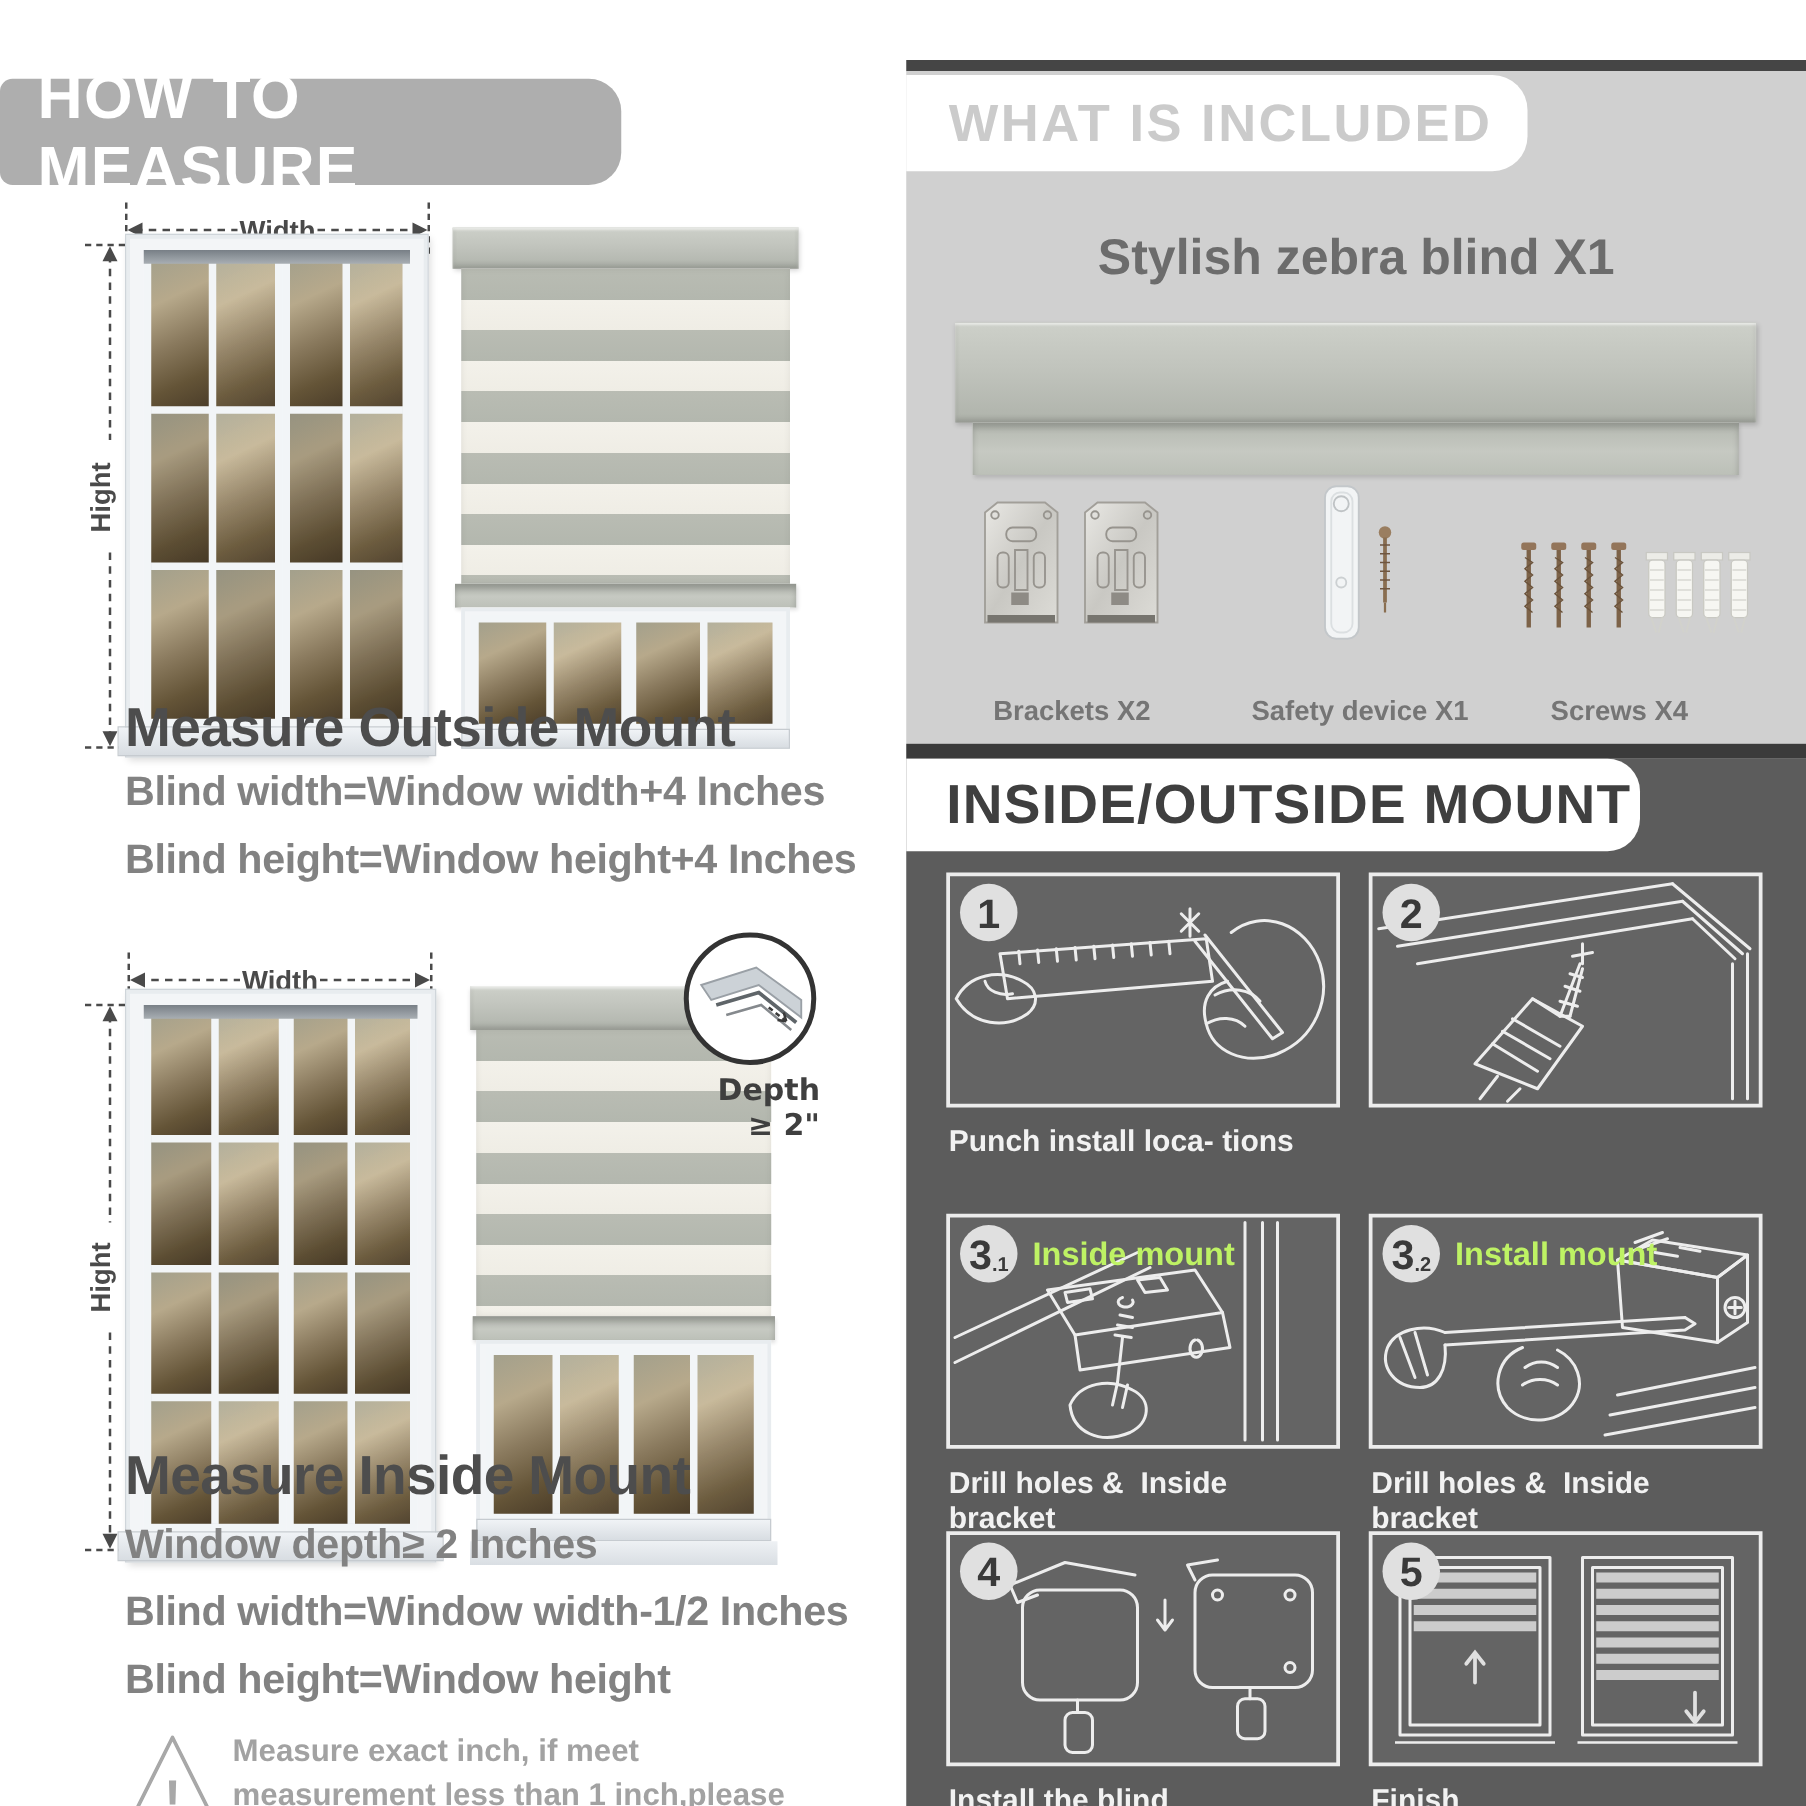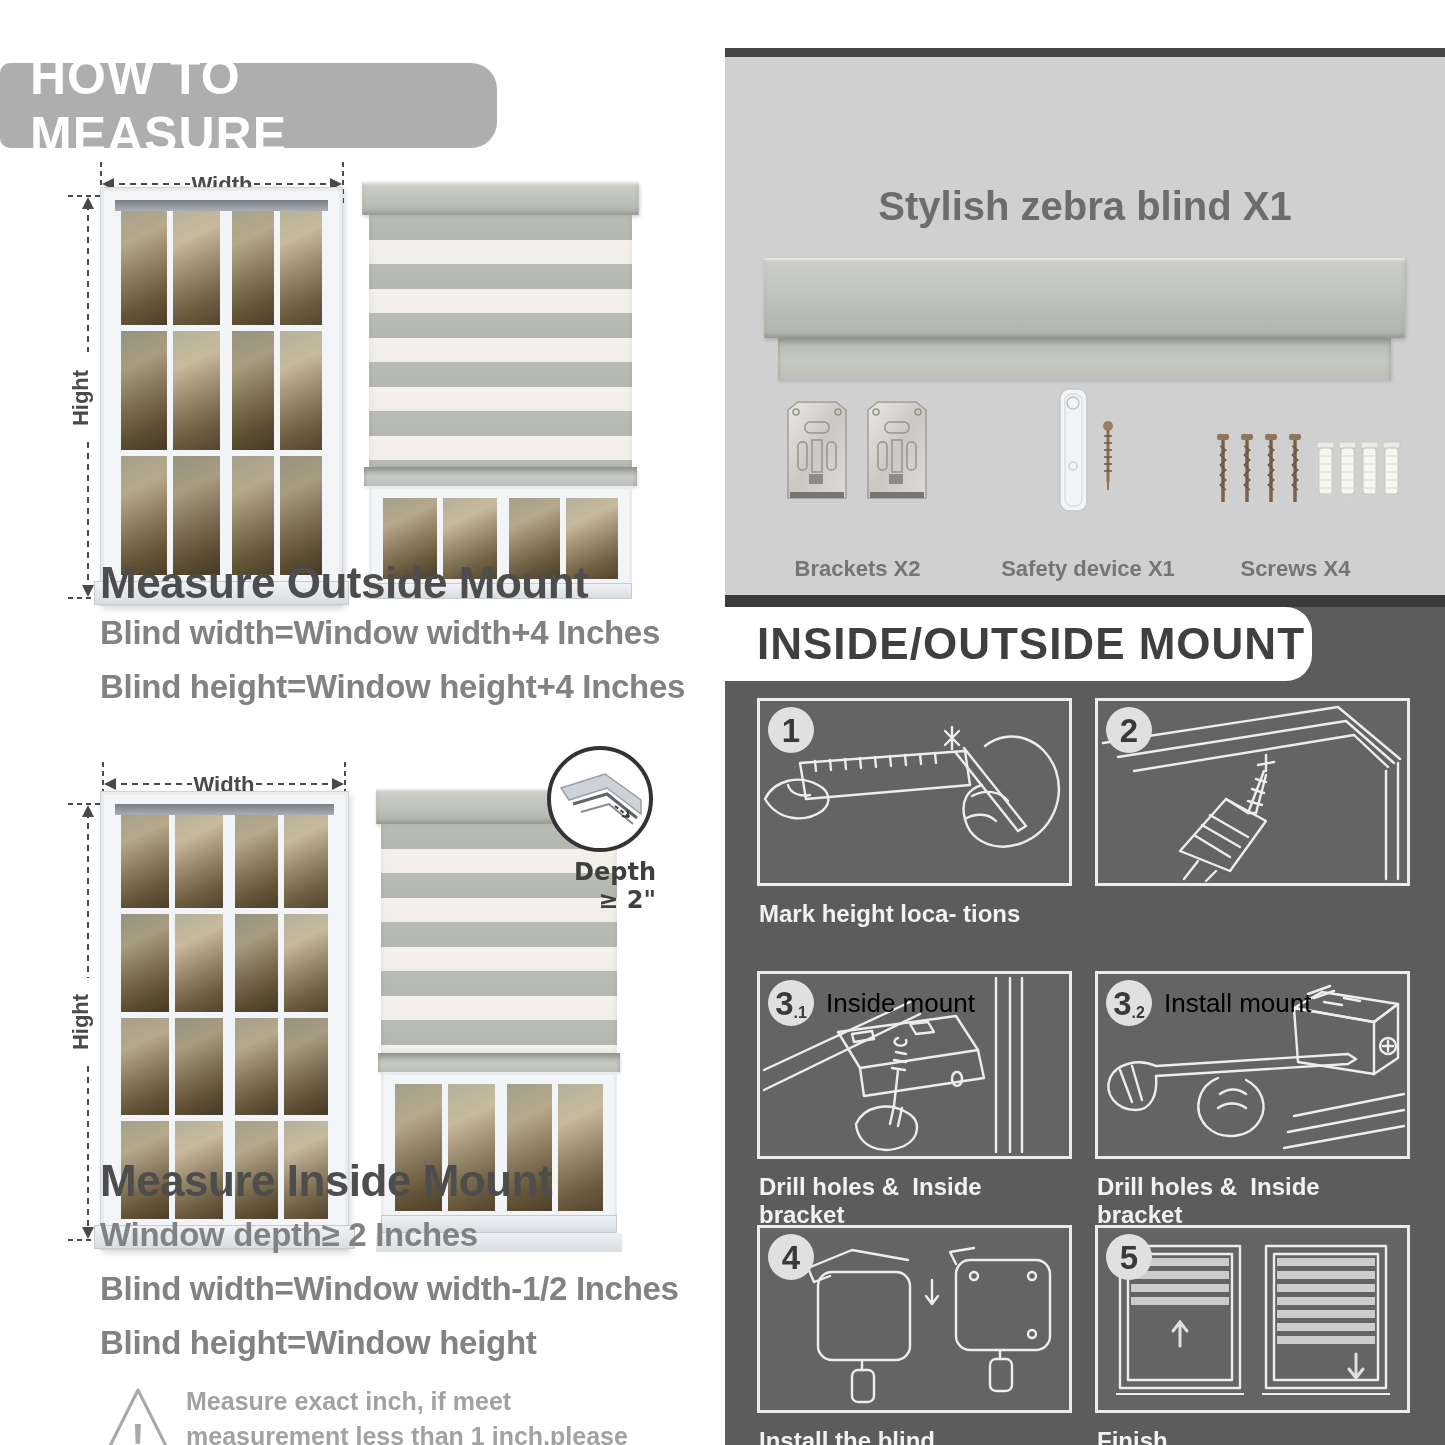--- a/index.html
+++ b/index.html
@@ -50,21 +50,21 @@
     box-shadow:inset 0 4px 5px rgba(0,0,0,.2),1px 2px 3px rgba(0,0,0,.12);}
   .zebra{background:repeating-linear-gradient(180deg,#b9bcb3 0px,#b3b7ae 25px,#f3f1ea 25px,#efede5 49px);
     box-shadow:inset 0 0 6px rgba(0,0,0,.08);}
   
   .step{position:absolute;width:315px;}
   .step-frame{position:relative;width:315px;height:188px;background:#646464;border:3px solid #ececec;box-sizing:border-box;overflow:hidden;}
   .badge{position:absolute;left:8px;top:6px;width:46px;height:46px;border-radius:50%;background:#e0e0e0;
     display:flex;align-items:flex-end;justify-content:center;z-index:2;}
   .badge-num{font-weight:bold;font-size:33px;color:#3a3a3a;line-height:44px;}
   .badge-sub{font-weight:bold;font-size:16px;color:#3a3a3a;line-height:26px;}
-  .step-title{position:absolute;left:66px;top:14px;font-weight:normal;font-size:26px;color:#000000;z-index:2;}
+  .step-title{position:absolute;left:66px;top:14px;font-weight:bold;font-size:26px;color:#bef264;z-index:2;}
   .step-caption{position:absolute;left:2px;top:202px;font-weight:bold;font-size:24px;color:var(--caption-text);white-space:pre-wrap;}
   .item-label{position:absolute;font-weight:bold;font-size:22px;color:#757575;text-align:center;}
   .art{position:absolute;inset:0;}
 </style>
 </head>
 <body>
 
 <div id="canvas">
 
   <div class="abs banner-left">
@@ -247,20 +247,23 @@
 
   <svg class="abs" style="left:98px;top:1336px;" width="80" height="84">
     <polygon points="40,6 76,78 4,78" fill="none" stroke="#a8a8a8" stroke-width="3" stroke-linejoin="round"></polygon>
     <text x="40" y="68" text-anchor="middle" font-size="40" font-weight="bold" fill="#a8a8a8">!</text>
   </svg>
   <div class="abs warning-text" style="left:186px;top:1336px;width:452px;">Measure exact inch, if meet measurement less than 1 inch,please also let us know exact measurement, please do not leave it</div>
 
   <div class="abs" style="left:725px;top:0;width:720px;height:9px;background:#454545;"></div>
   <div class="abs" style="left:725px;top:9px;width:720px;height:538px;background:var(--light-section-bg);"></div>
 
+  <div class="abs banner-included">
+    <span>WHAT IS INCLUDED</span>
+  </div>
 
   <div class="abs" style="left:725px;top:136px;width:720px;text-align:center;font-weight:bold;font-size:40px;color:#6c6c6c;">Stylish zebra blind X1</div>
 
   <div class="abs metal" style="left:764px;top:210px;width:641px;height:80px;"></div>
   <div class="abs metal2" style="left:778px;top:290px;width:613px;height:42px;"></div>
 
   <svg class="abs" style="left:782px;top:350px;" width="150" height="115" viewBox="0 0 150 115">
     <defs>
       <linearGradient id="mg" x1="0" y1="0" x2="1" y2="1">
         <stop offset="0" stop-color="#e9e8e4"></stop>
@@ -378,21 +381,21 @@
           <path d="M5,98 C15,78 40,74 58,84 C70,90 72,102 62,110 C45,122 18,120 5,98 Z"></path>
           <path d="M28,84 C30,92 40,96 50,94"></path>
           <path d="M225,45 C250,25 285,38 296,70 C305,98 292,130 262,142 C235,152 210,140 205,118 C200,100 208,88 222,84"></path>
           <path d="M212,95 C225,88 240,90 248,100"></path>
           <path d="M205,118 C215,112 228,112 236,120"></path>
           <path d="M196,52 L258,130 M204,47 L266,125 M258,130 L266,125"></path>
           <path d="M185,30 l14,14 M199,30 l-14,14 M192,26 l0,22"></path>
         </g>
       </svg>
     </div>
-    <div class="step-caption">Mark height loca- tions</div>
+    <div class="step-caption">Punch install loca- tions</div>
   </div>
 
   <div class="step" style="left:1095px;top:650px;">
     <div class="step-frame">
       <span class="badge">
         <span class="badge-num">2</span>
           <span class="badge-sub"></span>
       </span>
       <span class="step-title"></span>
       <svg class="art" viewBox="0 0 309 182">

